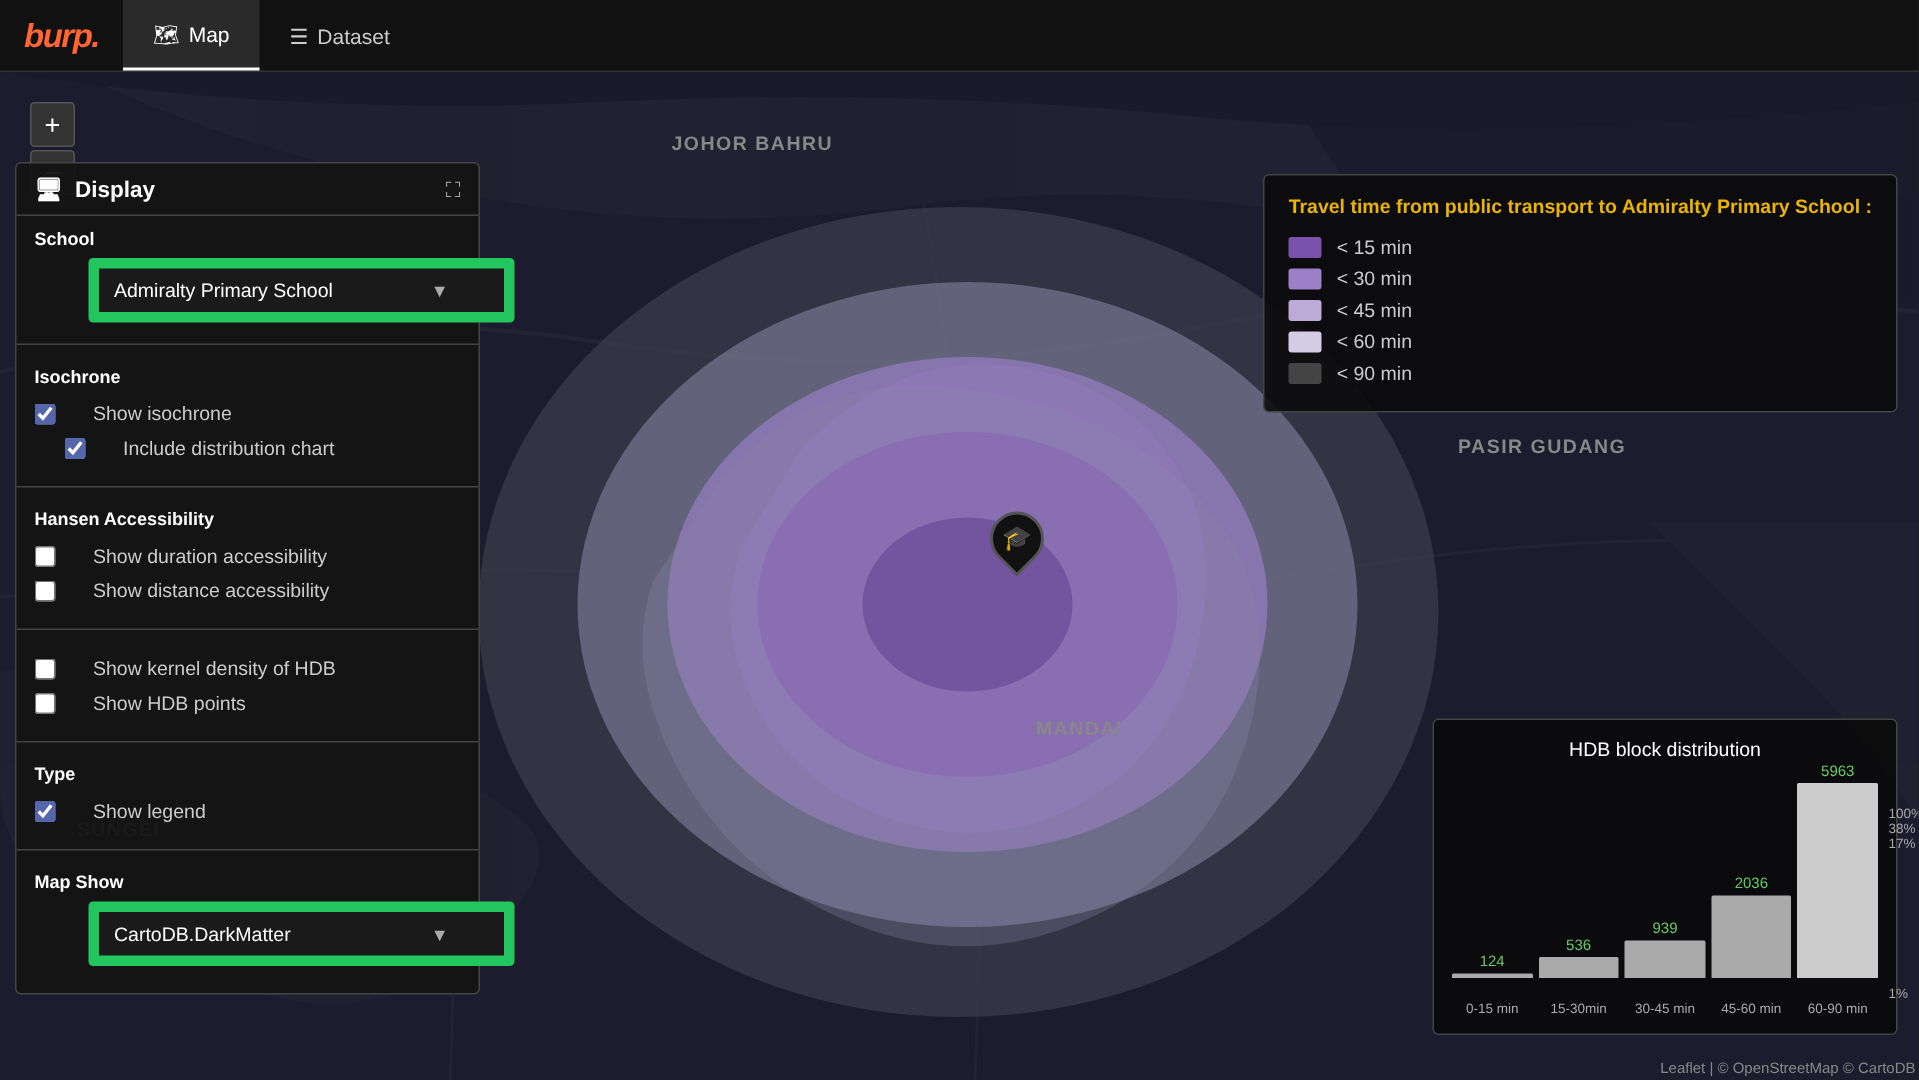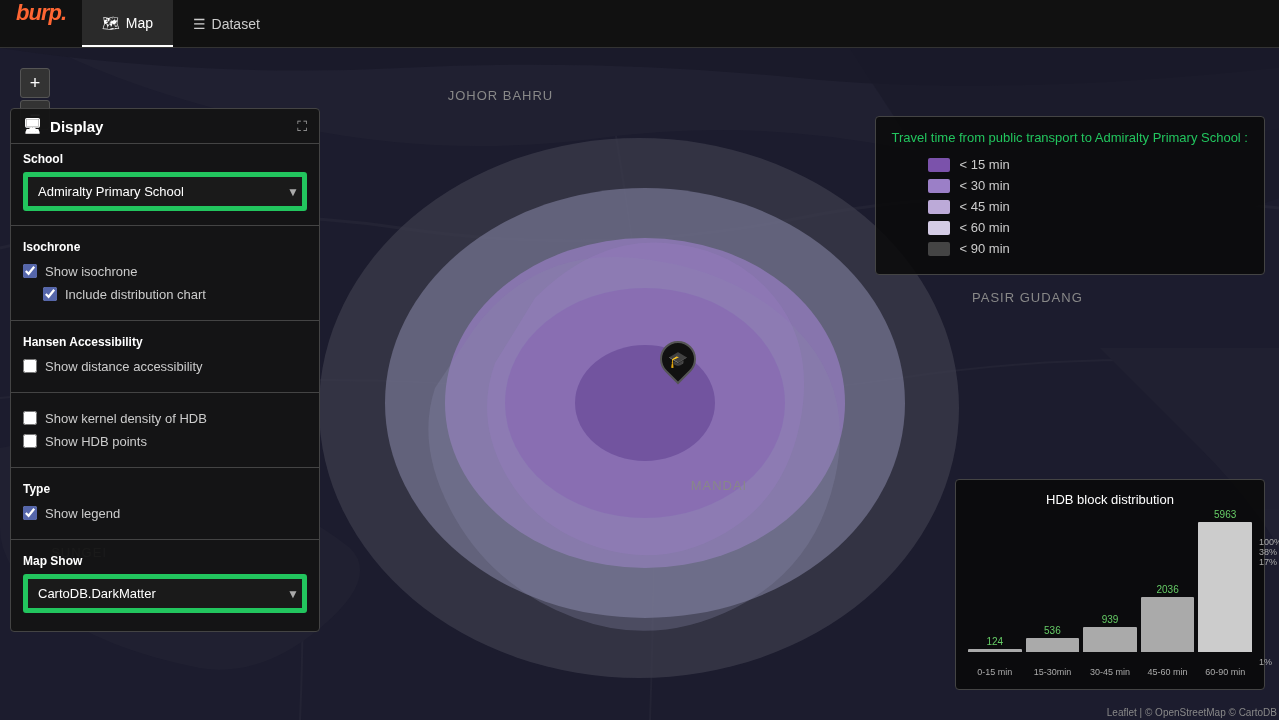--- a/index.html
+++ b/index.html
@@ -1,21 +1,21 @@
 <!DOCTYPE html>
 <html><head>
   <meta charset="utf-8">
   <style>
     * { box-sizing: border-box; margin: 0; padding: 0; }
     body { font-family: Arial, sans-serif; background: #1a1a1a; color: #ccc; width: 1279px; height: 720px; overflow: hidden; position: relative; }
 
     
     #header {
       position: absolute; top: 0; left: 0; width: 100%; height: 48px;
-      background: #111; display: flex; align-items: flex-start; z-index: 100;
+      background: #111; display: flex; align-items: center; z-index: 100;
       border-bottom: 1px solid #333;
     }
     #logo {
       padding: 0 16px; font-size: 22px; font-weight: bold; color: #ff6633;
       font-style: italic; letter-spacing: -1px;
     }
     .nav-tab {
       display: flex; align-items: center; gap: 6px; padding: 0 20px; height: 100%;
       color: #ccc; cursor: pointer; font-size: 14px; border: none; background: none;
     }
@@ -57,43 +57,44 @@
       font-size: 15px; font-weight: bold; color: #fff;
       display: flex; align-items: center; gap: 8px;
     }
     .expand-icon { cursor: pointer; color: #aaa; font-size: 14px; }
     .section-divider { border-top: 1px solid #444; margin: 6px 0; }
     .panel-section { padding: 8px 12px; }
     .section-label { font-size: 12px; font-weight: bold; color: #fff; margin-bottom: 6px; }
     .dropdown-wrapper { position: relative; }
     select.dropdown {
       width: 100%; padding: 7px 10px; background: #1a1a1a;
-      border: 5px solid #22c55e; color: #fff; font-size: 13px;
+      border: 7px solid #22c55e; color: #fff; font-size: 13px;
       border-radius: 3px; appearance: none; cursor: pointer;
       padding-right: 28px;
+      margin-left: 36px;
     }
     .dropdown-arrow {
       position: absolute; right: 8px; top: 50%; transform: translateY(-50%);
       color: #aaa; pointer-events: none; font-size: 12px;
     }
     .checkbox-row {
-      display: flex; align-items: flex-start; gap: 8px; padding: 4px 0;
+      display: flex; align-items: center; gap: 25px; padding: 4px 0;
       font-size: 13px; color: #ccc;
     }
     .checkbox-row.indented { padding-left: 20px; }
     input[type="checkbox"] { width: 14px; height: 14px; accent-color: #5566aa; cursor: pointer; }
 
     
     #legend {
       position: absolute; top: 68px; right: 14px;
       background: rgba(10,10,10,0.88); border: 1px solid #444;
       border-radius: 4px; padding: 12px 16px; z-index: 20; min-width: 300px;
     }
-    #legend-title { font-size: 13px; font-weight: normal; color: #22c55e; margin-bottom: 10px; line-height: 1.4; }
-    .legend-item { display: flex; align-items: center; gap: 10px; margin-bottom: 6px; font-size: 13px; margin-left: 36px; }
+    #legend-title { font-size: 13px; font-weight: bold; color: #eab308; margin-bottom: 10px; line-height: 1.4; }
+    .legend-item { display: flex; align-items: center; gap: 10px; margin-bottom: 6px; font-size: 13px; }
     .legend-color { width: 22px; height: 14px; border-radius: 2px; }
 
     
     #chart-panel {
       position: absolute; bottom: 30px; right: 14px;
       background: rgba(10,10,10,0.9); border: 1px solid #444;
       border-radius: 4px; z-index: 20; padding: 12px;
       width: 310px;
     }
     #chart-title { font-size: 13px; color: #fff; text-align: center; margin-bottom: 10px; }
@@ -108,21 +109,21 @@
     #chart-wrapper { position: relative; }
 
     
     #isochrone-overlay {
       position: absolute; top: 0; left: 0; width: 100%; height: 100%;
       pointer-events: none; z-index: 5;
     }
 
     
     .map-label {
-      position: absolute; color: #888; font-size: 13px; font-weight: normal;
+      position: absolute; color: #888; font-size: 13px; font-weight: bold;
       text-transform: uppercase; letter-spacing: 1px; pointer-events: none; z-index: 6;
     }
 
     
     #school-marker {
       position: absolute; z-index: 15;
       transform: translate(-50%, -100%);
     }
     .marker-pin {
       width: 36px; height: 36px; background: #111; border-radius: 50% 50% 50% 0;
@@ -236,20 +237,24 @@
         <span>Include distribution chart</span>
       </label>
     </div>
 
     <div class="section-divider"></div>
 
     <div class="panel-section">
       <div class="section-label">Hansen Accessibility</div>
       <label class="checkbox-row">
         <input type="checkbox" style="">
+        <span>Show duration accessibility</span>
+      </label>
+      <label class="checkbox-row">
+        <input type="checkbox" style="">
         <span>Show distance accessibility</span>
       </label>
     </div>
 
     <div class="section-divider"></div>
 
     <div class="panel-section">
       <label class="checkbox-row">
         <input type="checkbox" style="">
         <span>Show kernel density of HDB</span>

